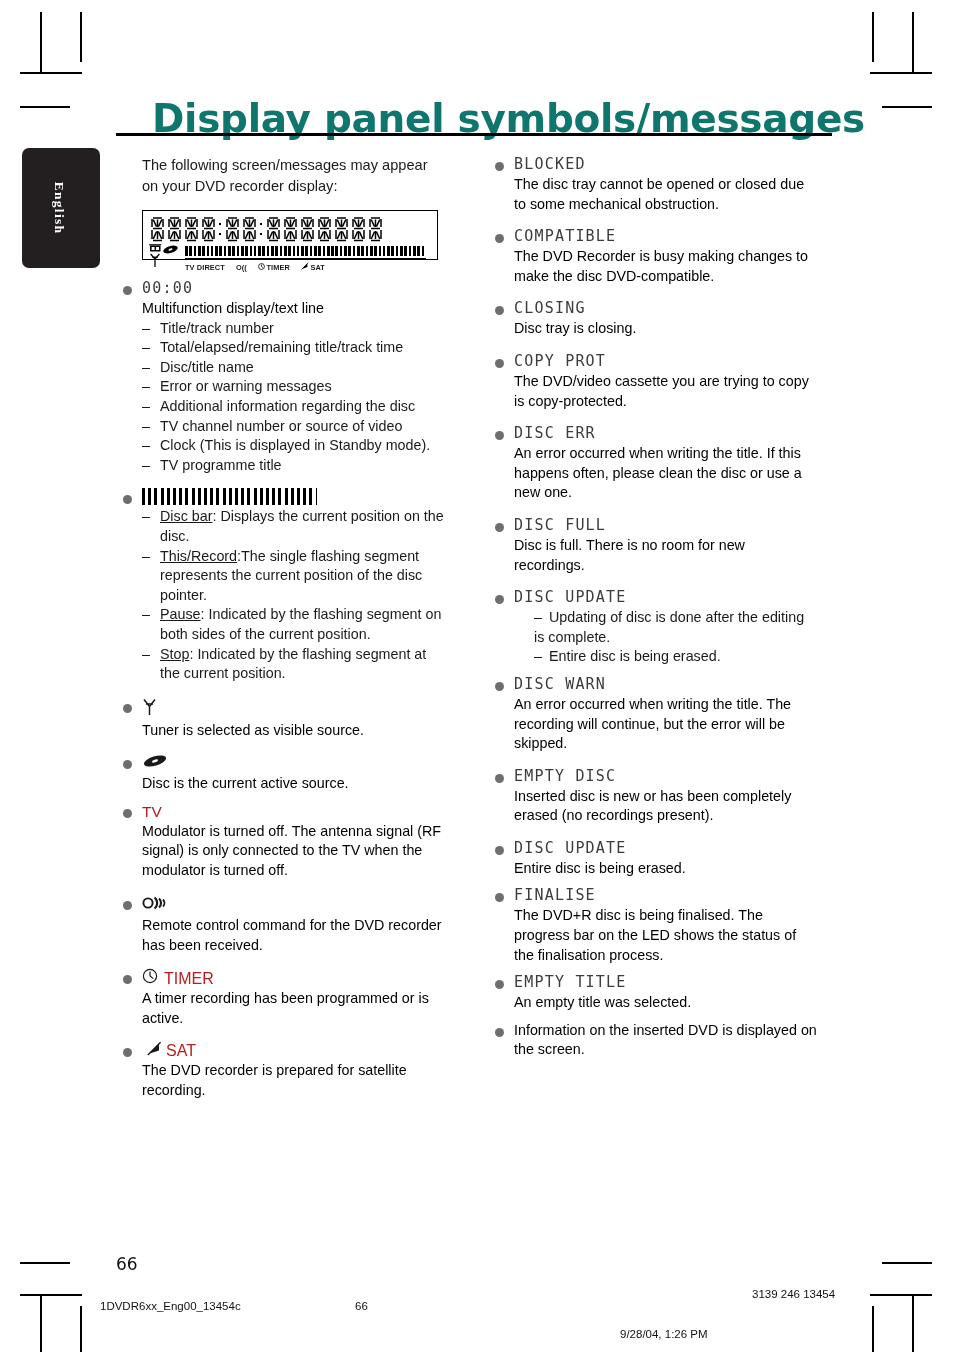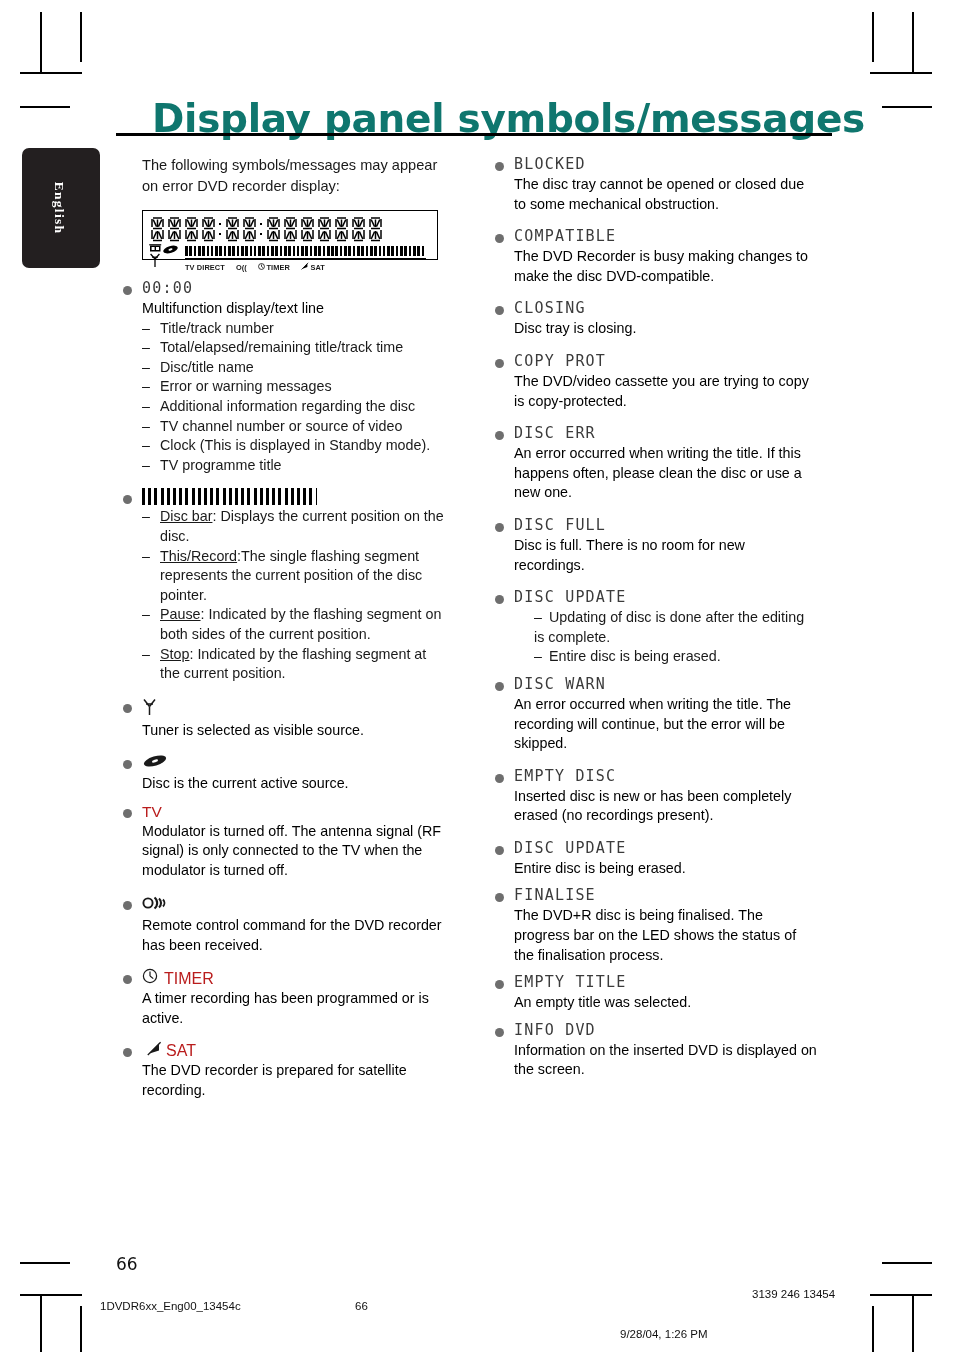--- a/index.html
+++ b/index.html
@@ -175,21 +175,21 @@
 
   <div class="lang-tab">
     <span>English</span>
   </div>
 
   <div class="title">Display panel symbols/messages</div>
   <div class="title-rule"></div>
 
   <div class="col col-left">
 
-    <div class="intro">The following symbols/messages may appear on error DVD recorder display:</div>
+    <div class="intro">The following screen/messages may appear on your DVD recorder display:</div>
 
     <div class="panel">
       <div class="panel-digits">
         <span class="seg-char">
           <svg width="15" height="27" viewBox="0 0 15 27">
             <g stroke="#000" stroke-width="1.5" fill="none">
               <path d="M3 2 H12"></path>
                 <path d="M2 3 V11"></path>
                 <path d="M13 3 V11"></path>
               <path d="M3 12.5 H12"></path>
@@ -696,21 +696,20 @@
 
     <div class="item">
       <span class="dot"></span>
       <div class="item-head">EMPTY TITLE</div>
       <div class="item-body">An empty title was selected.</div>
     </div>
     <div class="gap-s"></div>
 
     <div class="item">
       <span class="dot"></span>
-      <div class="item-head">INFO DVD</div>
       <div class="item-body">Information on the inserted DVD is displayed on the screen.</div>
     </div>
     <div class="gap-s"></div>
 
 
   </div>
 
   <div class="pagenum">66</div>
 
   <div class="footer">

